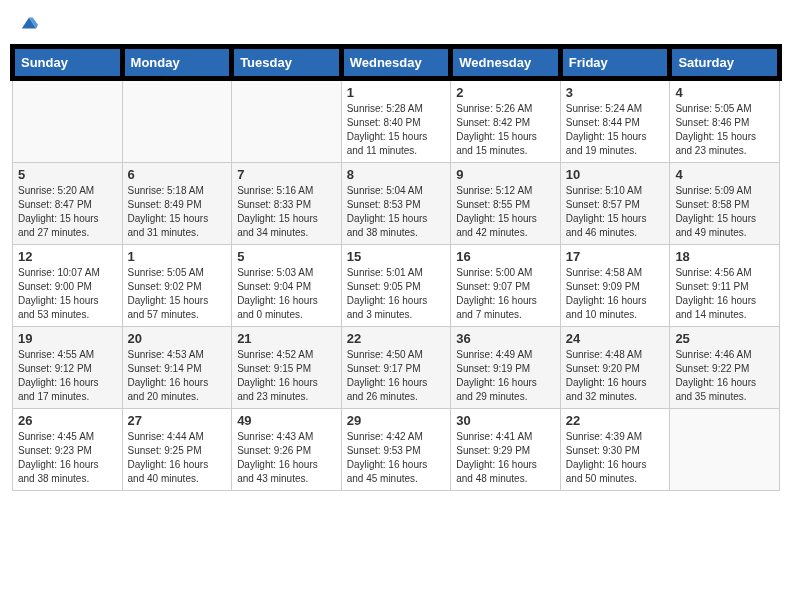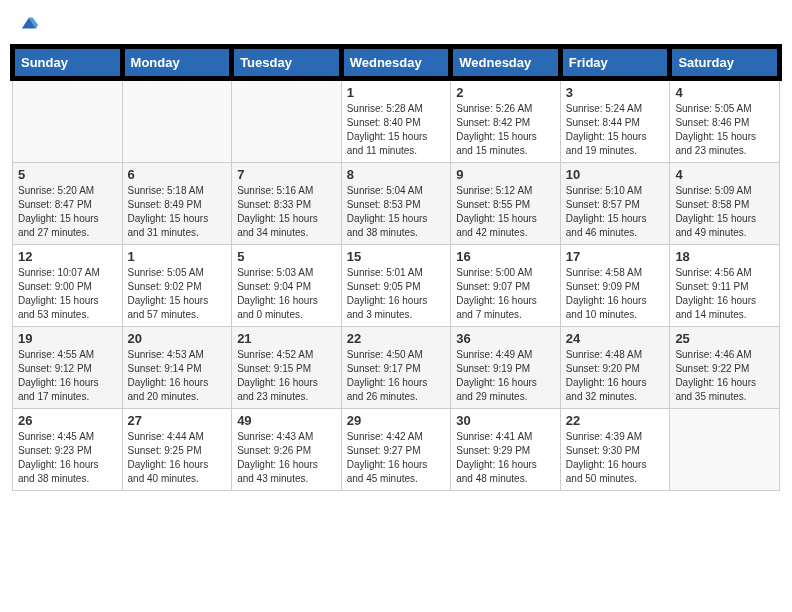--- a/index.html
+++ b/index.html
@@ -331,21 +331,21 @@
         <td>
           <span class="day-number">49</span>
           <div class="day-info">Sunrise: 4:43 AM
 Sunset: 9:26 PM
 Daylight: 16 hours
 and 43 minutes.</div>
         </td>
         <td>
           <span class="day-number">29</span>
           <div class="day-info">Sunrise: 4:42 AM
-Sunset: 9:27 PM
+Sunset: 9:53 PM
 Daylight: 16 hours
 and 45 minutes.</div>
         </td>
         <td>
           <span class="day-number">30</span>
           <div class="day-info">Sunrise: 4:41 AM
 Sunset: 9:29 PM
 Daylight: 16 hours
 and 48 minutes.</div>
         </td>

